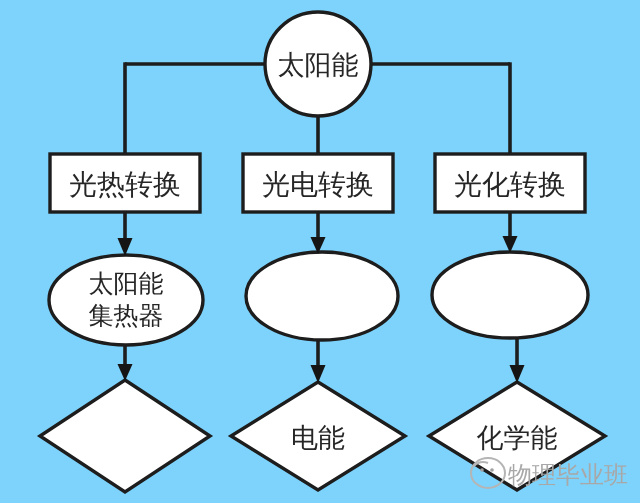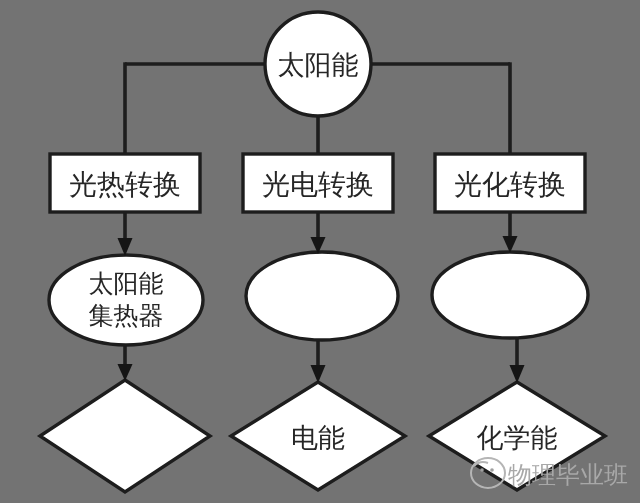--- a/index.html
+++ b/index.html
@@ -1,19 +1,19 @@
 <!DOCTYPE html>
 <html><head>
 <meta charset="utf-8">
 <style>
   html,body{margin:0;padding:0;background:#e8e8e8;}
   .stage{
     position:relative;
     width:640px;height:503px;
-    background:#737373;
+    background:#7dd3fc;
     overflow:hidden;
     font-family:"Liberation Serif","DejaVu Serif",serif;
   }
   svg{display:block;}
   .shape{fill:#ffffff;stroke:#1d1d1d;stroke-width:3.4;}
   .link{fill:none;stroke:#1d1d1d;stroke-width:3.6;}
   .arrowhead{fill:#151515;stroke:none;}
   .node-label{
     fill:#262626;
     font-family:"Liberation Serif","DejaVu Serif",serif;

